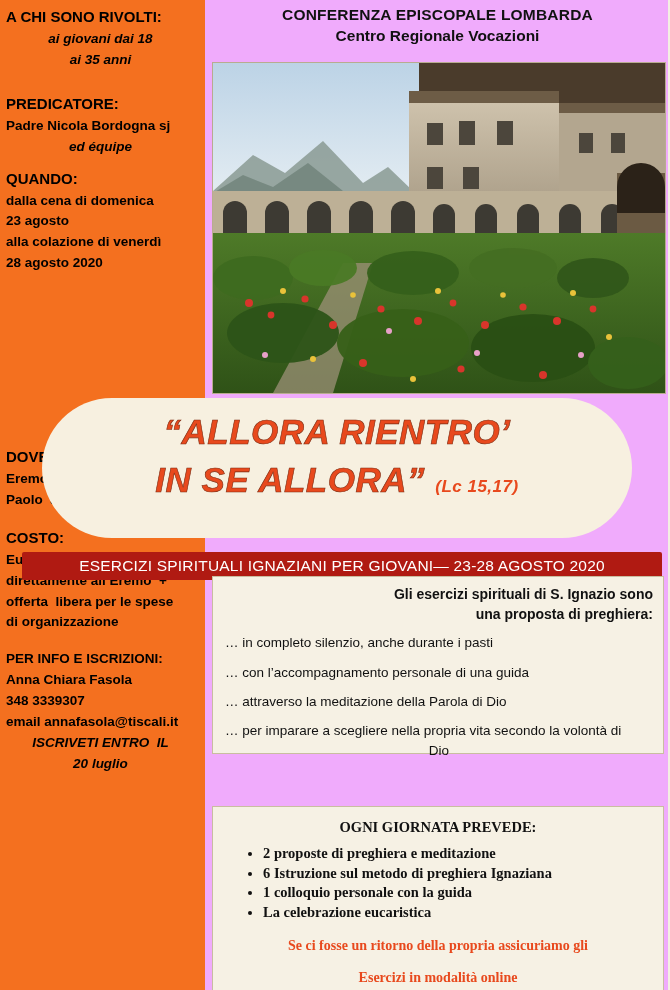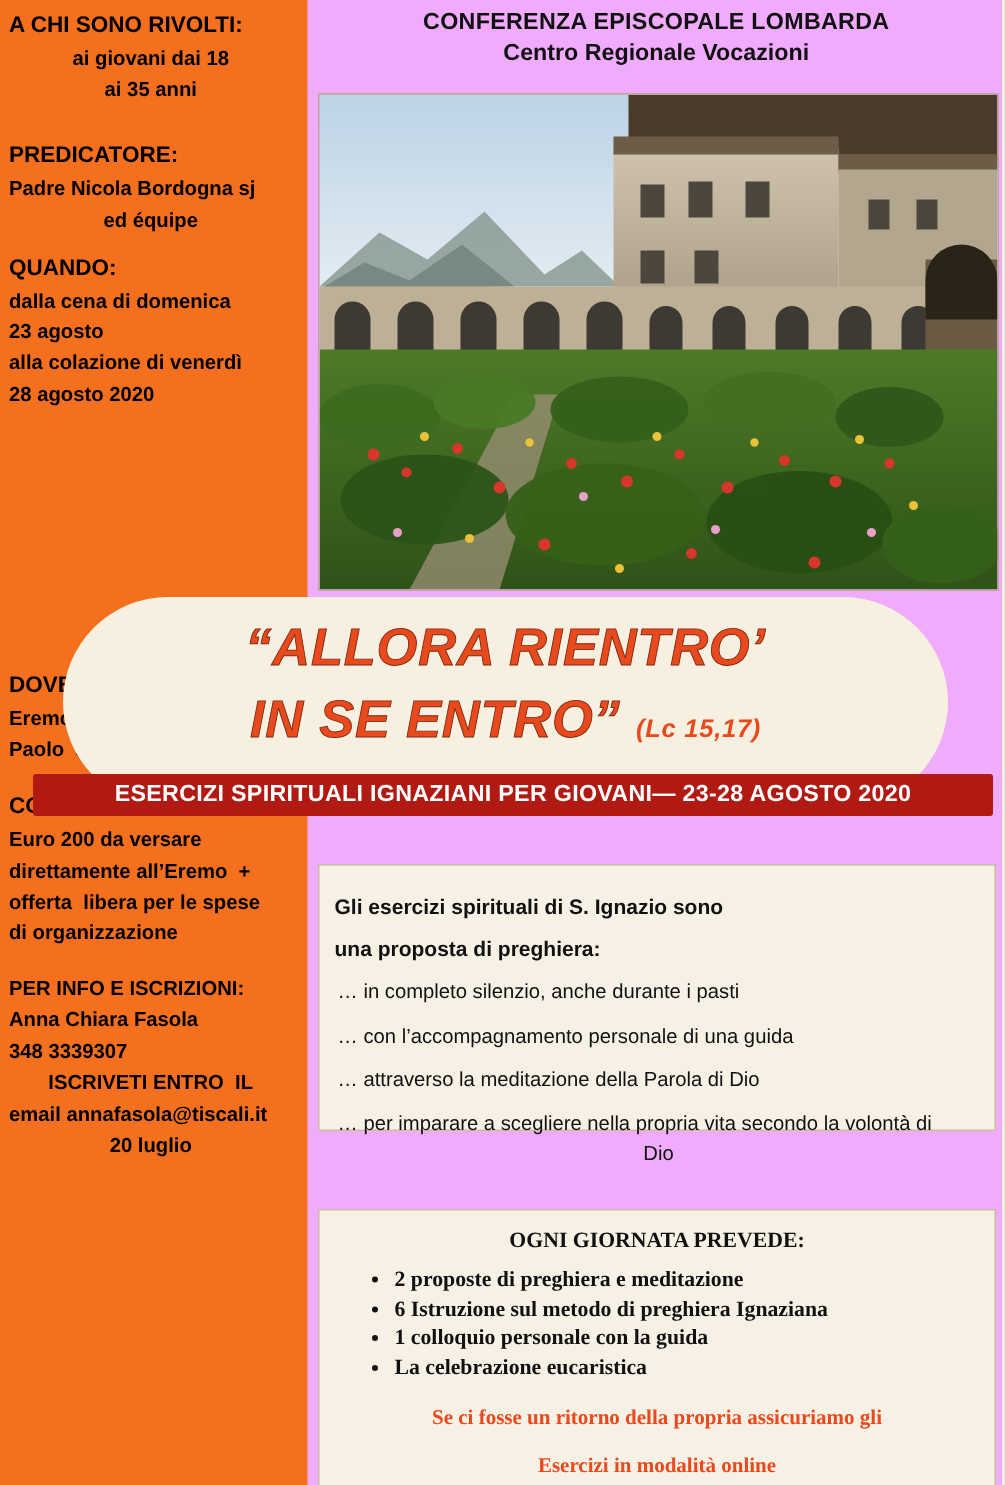--- a/index.html
+++ b/index.html
@@ -39,21 +39,21 @@
     line-height: 1.25;
     margin: 0 0 4px 0;
     white-space: pre-wrap;
   }
   .lc-head {
     color: #000;
     font-size: 15px;
     font-weight: bold;
     margin: 0 0 6px 0;
   }
-  .lc-center { text-align: center; }
+  .lc-center { text-align: center; font-style: italic; }
   .spacer-10 { height: 10px; }
   .spacer-16 { height: 16px; }
   .spacer-22 { height: 22px; }
 
   
   .header {
     position: absolute;
     left: 205px;
     top: 0;
     width: 465px;
@@ -119,27 +119,27 @@
   .title2 .ref {
     font-size: 17px;
     -webkit-text-stroke: 0;
     vertical-align: baseline;
   }
 
   
   .banner {
     position: absolute;
     left: 22px;
-    top: 516px;
+    top: 552px;
     width: 640px;
     height: 28px;
     background: #b01a12;
     color: #fff;
     font-size: 15.5px;
-    font-weight: bold;
+    font-weight: normal;
     letter-spacing: .2px;
     display: flex;
     align-items: center;
     justify-content: center;
     border-radius: 2px;
     text-align: center;
   }
 
   
   .rbox {
@@ -147,25 +147,25 @@
     left: 212px;
     width: 452px;
     background: #f6f1e4;
     border: 1px solid #c9bda0;
     box-sizing: border-box;
   }
   .rbox-1 { top: 576px; height: 178px; padding: 8px 10px; }
   .rbox-2 { top: 806px; height: 222px; padding: 10px 10px; }
 
   .r-title {
-    text-align: left;
+    text-align: right;
     font-size: 14px;
     font-weight: bold;
     color: #111;
-    margin: 10px 0 2px 0;
+    margin: 0 0 2px 0;
     line-height: 1.3;
   }
   .r-item {
     font-size: 13.5px;
     color: #111;
     margin: 11px 0 0 2px;
     line-height: 1.35;
   }
   .r-item.last { text-align: left; }
 
@@ -247,22 +247,22 @@
       <p class="lc-line">offerta  libera per le spese</p>
       <p class="lc-line">di organizzazione</p>
     </div>
 
     <div class="spacer-16"></div>
 
     <div class="blk">
       <p class="lc-line">PER INFO E ISCRIZIONI:</p>
       <p class="lc-line">Anna Chiara Fasola</p>
       <p class="lc-line">348 3339307</p>
+      <p class="lc-line">email annafasola@tiscali.it</p>
       <p class="lc-line lc-center">ISCRIVETI ENTRO  IL</p>
-      <p class="lc-line">email annafasola@tiscali.it</p>
       <p class="lc-line lc-center">20 luglio</p>
     </div>
 
   </div>
 
   <div class="header">
     <p class="header-line1">CONFERENZA EPISCOPALE LOMBARDA</p>
     <p class="header-line2">Centro Regionale Vocazioni</p>
   </div>
 
@@ -370,21 +370,21 @@
           <circle cx="176" cy="268" r="3"></circle>
         <circle cx="264" cy="290" r="3"></circle>
           <circle cx="368" cy="292" r="3"></circle>
       </g>
     </svg>
   </div>
 
   <div class="plaque">
     <div class="title1">“ALLORA RIENTRO’</div>
     <div class="title2">
-      <span>IN SE ENTRO”</span>
+      <span>IN SE ALLORA”</span>
       <span class="ref">(Lc 15,17)</span>
     </div>
   </div>
 
   <div class="banner">ESERCIZI SPIRITUALI IGNAZIANI PER GIOVANI— 23-28  AGOSTO 2020</div>
 
   <div class="rbox rbox-1">
     <p class="r-title">Gli esercizi spirituali di S. Ignazio sono</p>
     <p class="r-title">una proposta di preghiera:</p>
     <p class="r-item">… in completo silenzio, anche durante i pasti</p>

